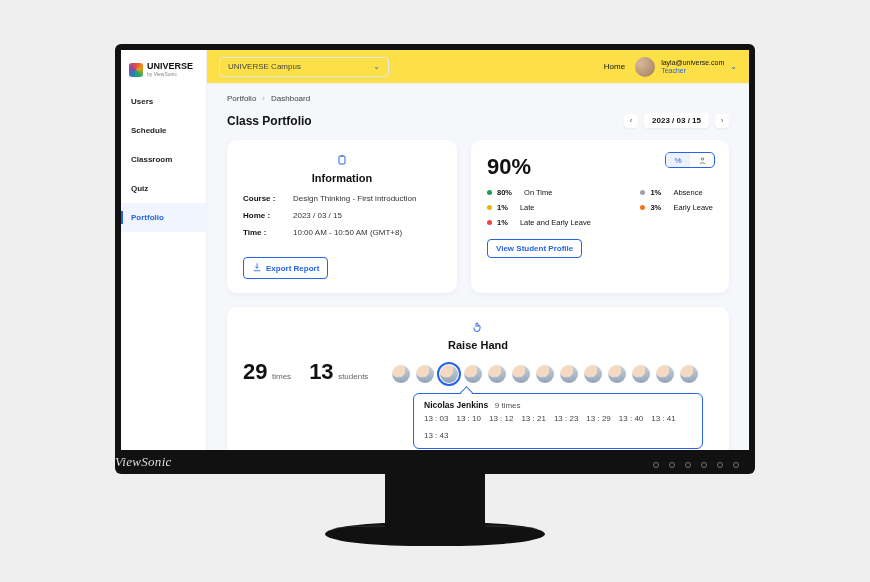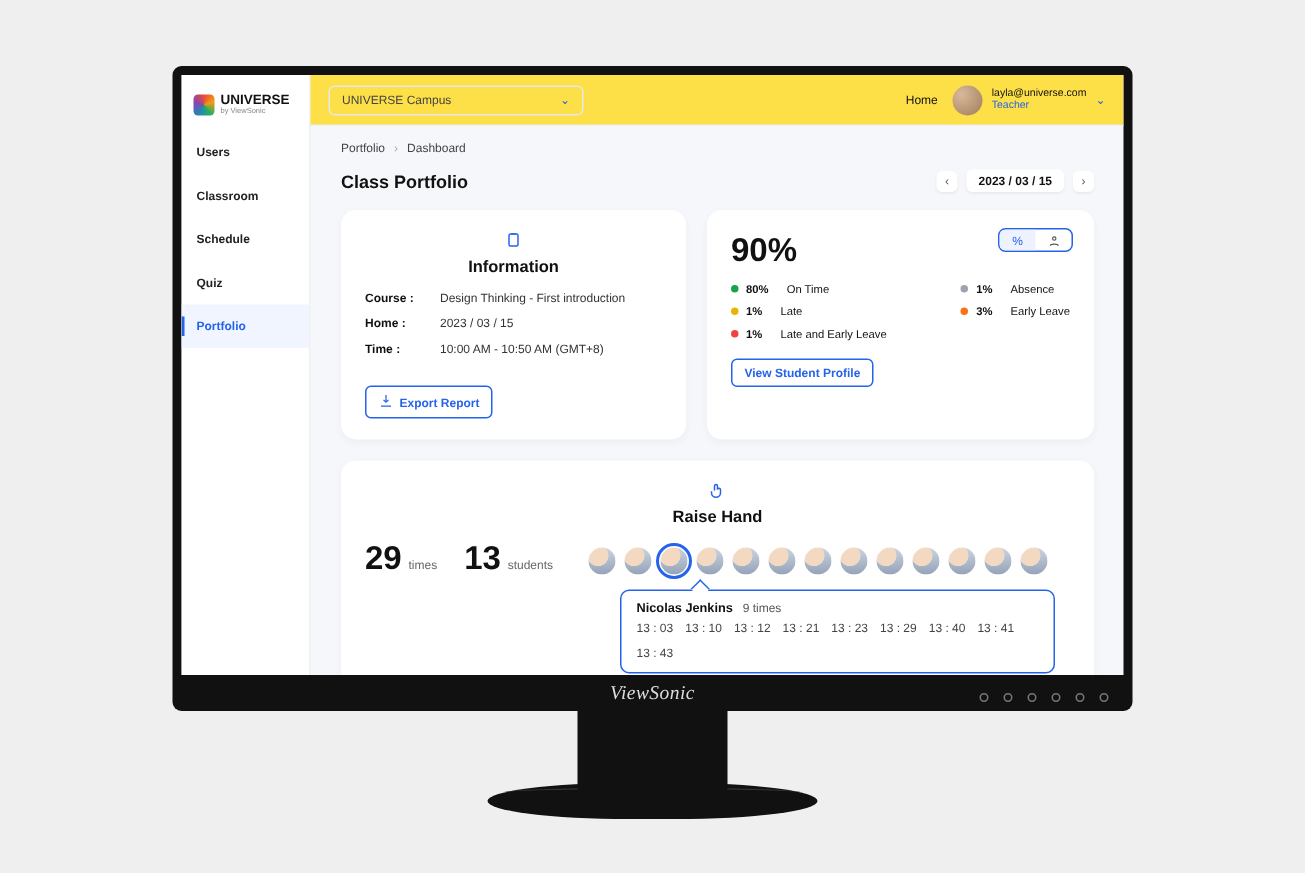--- a/index.html
+++ b/index.html
@@ -28,21 +28,21 @@
     height: 100%;
     background: #f5f7fb;
     overflow: hidden;
     font-size: 9px;
     color: #111;
   }
   .monitor .brand {
     position: absolute;
     bottom: 4px;
     left: 0; right: 0;
-    text-align: center;
+    text-align: left;
     color: #ddd;
     font-family: "Times New Roman", serif;
     font-style: italic;
     font-size: 13px;
     letter-spacing: .3px;
   }
   .monitor .btns {
     position: absolute;
     right: 16px;
     bottom: 6px;
@@ -267,22 +267,22 @@
 
       <aside class="sidebar">
         <div class="logo">
           <div class="mark"></div>
           <div>
             <div class="txt">UNIVERSE</div>
             <span class="sub">by ViewSonic</span>
           </div>
         </div>
         <div class="navitem">Users</div>
+        <div class="navitem">Schedule</div>
         <div class="navitem">Classroom</div>
-        <div class="navitem">Schedule</div>
         <div class="navitem">Quiz</div>
         <div class="navitem active">Portfolio</div>
       </aside>
 
       <div class="main">
 
         <div class="topbar">
           <div class="campus-sel">
             <span>UNIVERSE Campus</span>
             <span class="chev">⌄</span>

